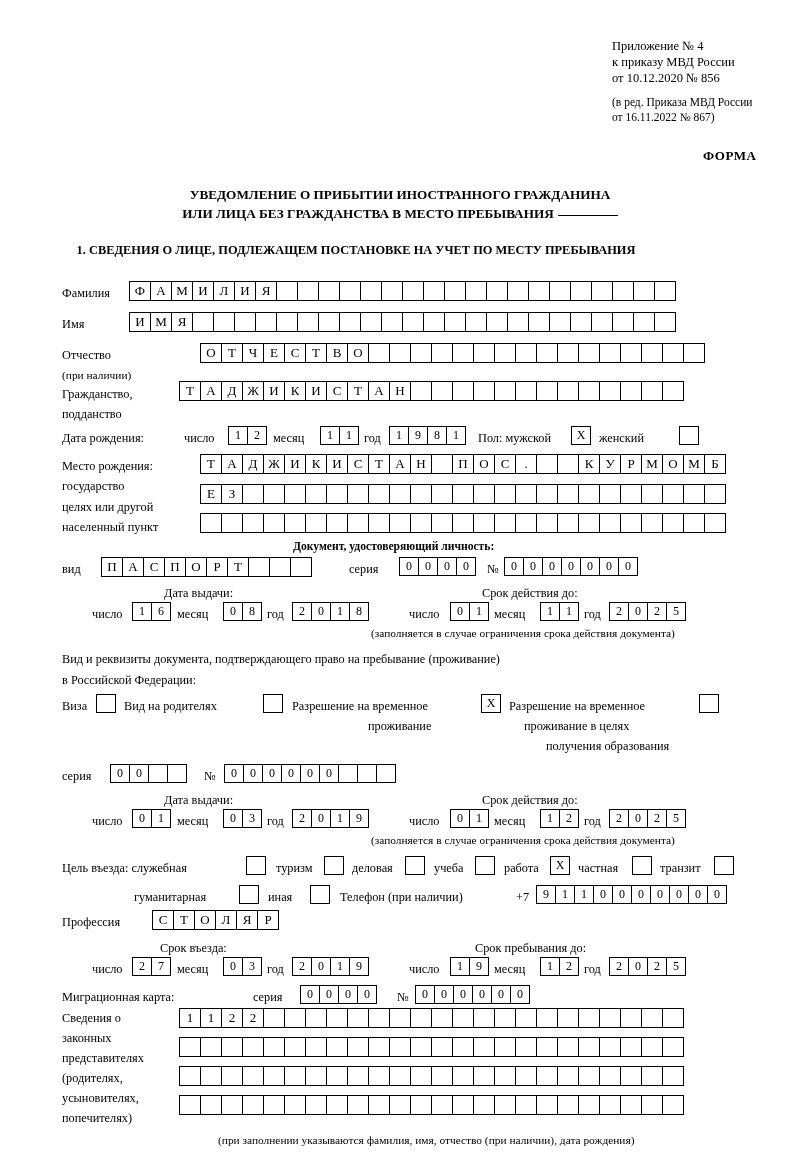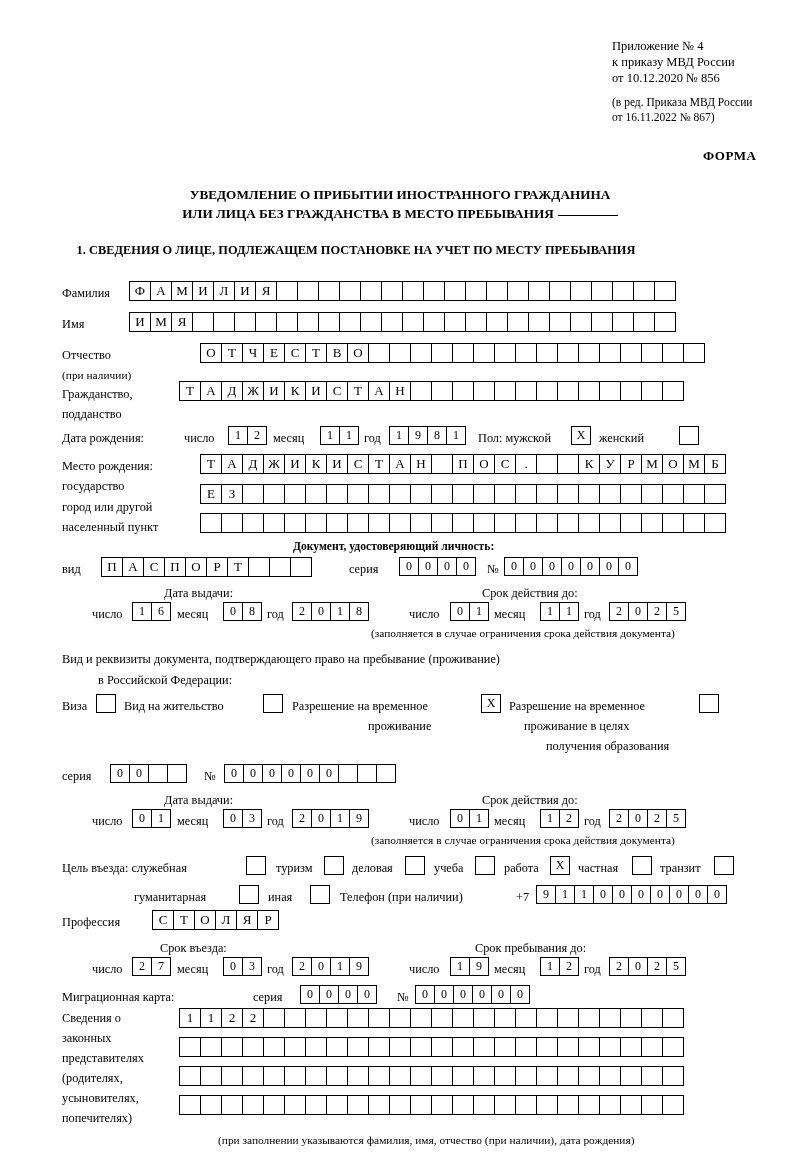--- a/index.html
+++ b/index.html
@@ -210,21 +210,21 @@
       <div class="cell">8</div>
       <div class="cell">1</div>
     </div>
   <div class="t" style="left:478px;top:431px;">Пол: мужской</div>
   <div class="box" id="box-male" style="left:571px;top:426px;">X</div>
   <div class="t" style="left:599px;top:431px;">женский</div>
   <div class="box" id="box-female" style="left:679px;top:426px;"></div>
 
   <div class="t" style="left:62px;top:459px;">Место рождения:</div>
   <div class="t" style="left:62px;top:479px;">государство</div>
-  <div class="t" style="left:62px;top:500px;">город или другой</div>
+  <div class="t" style="left:62px;top:500px;">целях или другой</div>
   <div class="t" style="left:62px;top:520px;">населенный пункт</div>
   <div class="cells" id="row-birth-state" style="left:200px;top:454px;">
       <div class="cell">Т</div>
       <div class="cell">А</div>
       <div class="cell">Д</div>
       <div class="cell">Ж</div>
       <div class="cell">И</div>
       <div class="cell">К</div>
       <div class="cell">И</div>
       <div class="cell">С</div>
@@ -368,25 +368,25 @@
   <div class="cells small" id="row-doc-valid-year" style="left:609px;top:602px;">
       <div class="cell">2</div>
       <div class="cell">0</div>
       <div class="cell">2</div>
       <div class="cell">5</div>
     </div>
 
   <div class="t sm" style="left:371px;top:626px;">(заполняется в случае ограничения срока действия документа)</div>
 
   <div class="t" style="left:62px;top:652px;">Вид и реквизиты документа, подтверждающего право на пребывание (проживание)</div>
-  <div class="t" style="left:62px;top:673px;margin-left:36px;">в Российской Федерации:</div>
+  <div class="t" style="left:62px;top:673px;">в Российской Федерации:</div>
 
   <div class="t" style="left:62px;top:699px;">Виза</div>
   <div class="box" id="box-visa" style="left:96px;top:694px;"></div>
-  <div class="t" style="left:124px;top:699px;">Вид на жительство</div>
+  <div class="t" style="left:124px;top:699px;">Вид на родителях</div>
   <div class="box" id="box-residence" style="left:263px;top:694px;"></div>
   <div class="t" style="left:292px;top:699px;">Разрешение на временное</div>
   <div class="t" style="left:349px;top:719px;margin-left:19px;">проживание</div>
   <div class="box" id="box-temp" style="left:481px;top:694px;">X</div>
   <div class="t" style="left:509px;top:699px;">Разрешение на временное</div>
   <div class="t" style="left:524px;top:719px;">проживание в целях</div>
   <div class="t" style="left:546px;top:739px;">получения образования</div>
   <div class="box" id="box-edu" style="left:699px;top:694px;"></div>
 
   <div class="t" style="left:62px;top:769px;">серия</div>

